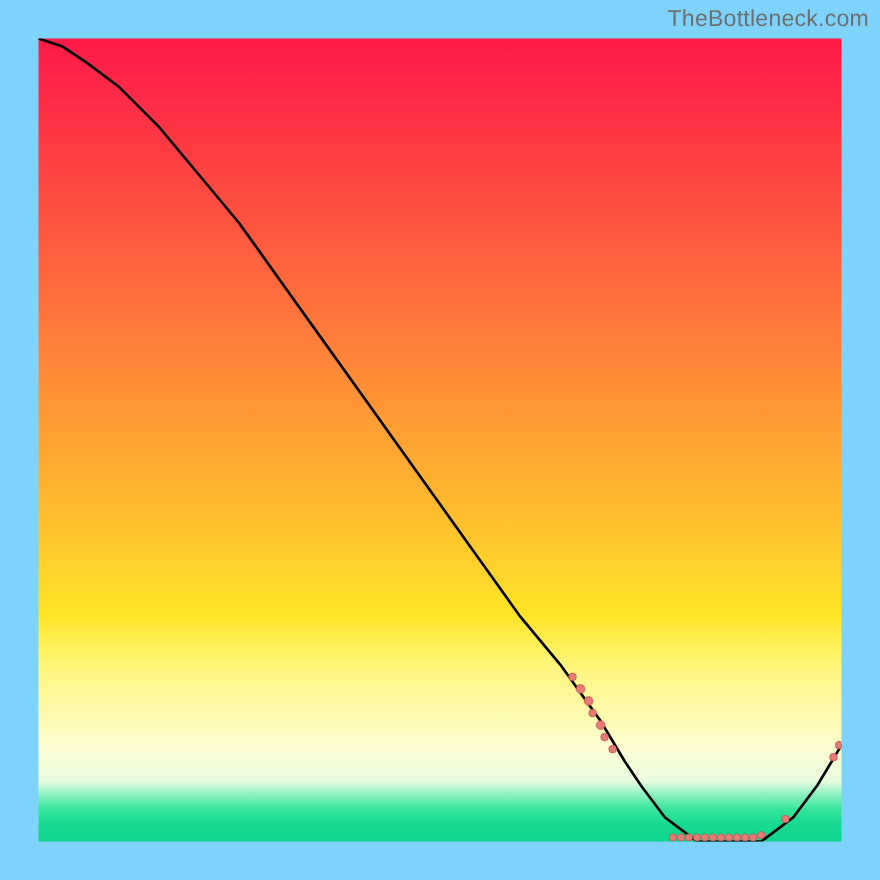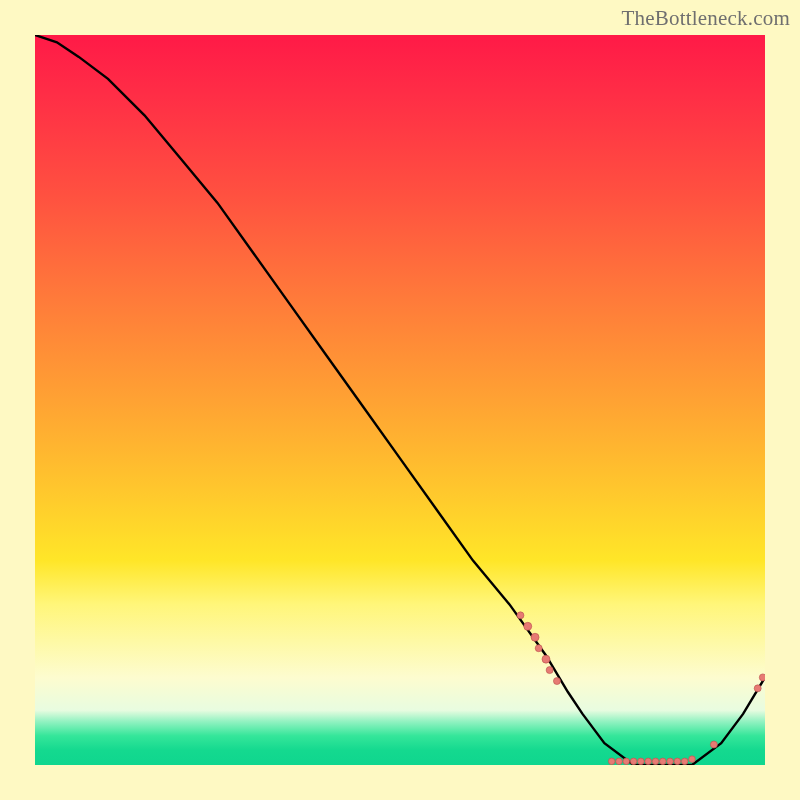--- a/index.html
+++ b/index.html
@@ -8,22 +8,21 @@
     width: 800px;
     height: 800px;
     overflow: hidden;
     background: #000;
     font-family: Arial, Helvetica, sans-serif;
   }
   .frame {
     position: relative;
     width: 800px;
     height: 800px;
-    background: #fef9c3;
-    font-family: Liberation Serif, serif;
+    background: #7dd3fc;
   }
   .plot-area {
     position: absolute;
     left: 35px;
     top: 35px;
     width: 730px;
     height: 730px;
   }
   .gradient-bg {
     position: absolute;

